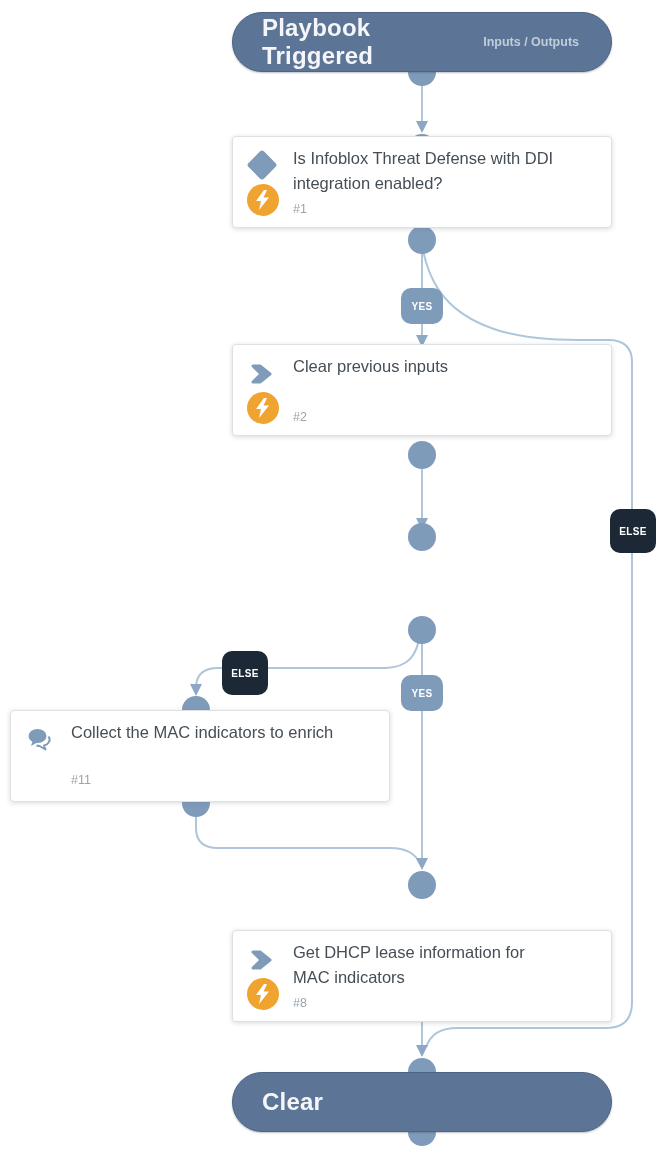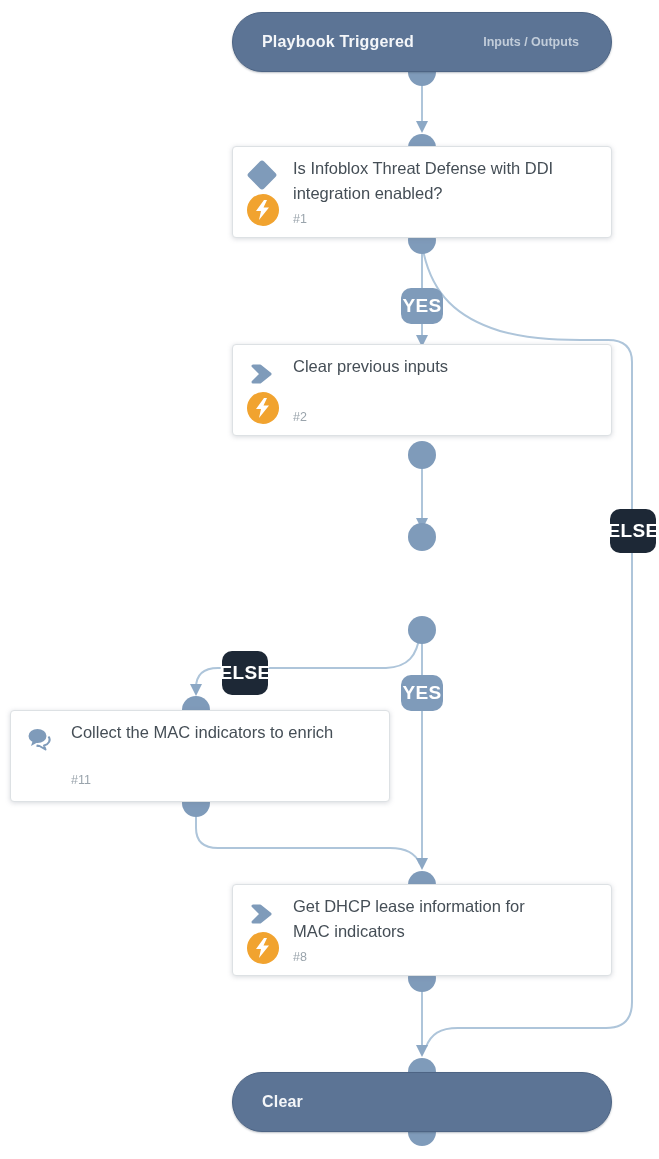--- a/index.html
+++ b/index.html
@@ -14,21 +14,21 @@
     position:absolute;width:28px;height:28px;border-radius:50%;
     background:#7f9bba;z-index:2;
   }
   
   .pill{
     position:absolute;left:232px;width:380px;height:60px;border-radius:30px;
     background:#5c7495;border:1px solid #4d6484;box-sizing:border-box;
     z-index:3;display:flex;align-items:center;box-shadow:0 1px 2px rgba(60,75,95,.35);
   }
   .pill-title{
-    color:#f4f6f9;font-size:16px;font-weight:700;letter-spacing:.2px;
+    color:#f4f6f9;font-size:24px;font-weight:700;letter-spacing:.2px;
     padding-left:29px;flex:1;
   }
   .pill-action{
     color:#c2cdda;font-size:12.5px;font-weight:700;padding-right:32px;cursor:pointer;
   }
   
   .card{
     position:absolute;width:380px;height:92px;background:#ffffff;
     border:1px solid #dde1e4;border-radius:4px;box-sizing:border-box;
     box-shadow:0 1px 5px rgba(110,120,135,.28);z-index:3;cursor:pointer;
@@ -45,21 +45,21 @@
     position:absolute;left:18px;top:17px;width:22px;height:22px;
     background:#7f9bba;border-radius:3px;transform:rotate(45deg);
   }
   .bolt-badge{
     position:absolute;left:14px;bottom:11px;width:32px;height:32px;border-radius:50%;
     background:#f1a32f;display:flex;align-items:center;justify-content:center;
   }
   
   .edge-label{
     position:absolute;z-index:4;display:flex;align-items:center;justify-content:center;
-    color:#ffffff;font-size:19px;font-weight:700;letter-spacing:.3px;border-radius:10px;
+    color:#ffffff;font-size:10px;font-weight:700;letter-spacing:.3px;border-radius:10px;
   }
   .edge-yes{background:#7f9bba;width:42px;height:36px;}
   .edge-else{background:#1d2836;width:46px;height:44px;}
 </style>
 </head>
 <body>
 
 <div id="canvas">
 
   <svg id="connector-layer" width="659" height="1159" viewBox="0 0 659 1159">
@@ -105,21 +105,21 @@
   <div class="node" style="left:408px;top:871px"></div>
   <div class="node" style="left:408px;top:964px"></div>
   <div class="node" style="left:408px;top:1058px"></div>
   <div class="node" style="left:408px;top:1118px"></div>
 
   <div class="pill" style="top:12px">
     <span class="pill-title">Playbook Triggered</span>
     <span class="pill-action">Inputs / Outputs</span>
   </div>
 
-  <div class="card" style="left:232px;top:146px">
+  <div class="card" style="left:232px;top:136px">
     <div class="diamond"></div>
     <div class="card-title">Is Infoblox Threat Defense with DDI integration enabled?</div>
     <div class="bolt-badge">
       <svg width="18" height="20" viewBox="0 0 18 20">
           <polygon fill="#ffffff" points="10,0 2,11 7,11 5,20 15,7.5 9.5,7.5 13,0"></polygon>
         </svg>
     </div>
     <div class="card-id">#1</div>
   </div>
 
@@ -148,21 +148,21 @@
   <div class="card" style="left:10px;top:710px">
     <svg class="type-icon" viewBox="0 0 26 26">
       <ellipse cx="10.5" cy="9" rx="9" ry="7" fill="#7f9bba"></ellipse>
       <path d="M 6 13 L 4 19 L 12 14.5 Z" fill="#7f9bba"></path>
       <path d="M 21.5 9.5 a 7.5 6 0 0 1 -4.5 9 l 1.5 4 -6-3.5 a 10 10 0 0 1 -3-.5" fill="none" stroke="#7f9bba" stroke-width="2" stroke-linejoin="round"></path>
     </svg>
     <div class="card-title">Collect the MAC indicators to enrich</div>
     <div class="card-id" style="bottom:14px">#11</div>
   </div>
 
-  <div class="card" style="left:232px;top:884px">
+  <div class="card" style="left:232px;top:930px">
     <svg class="type-icon" viewBox="0 0 26 26">
       <polygon fill="#7f9bba" stroke="#7f9bba" stroke-width="3" stroke-linejoin="round" points="4,5 11,5 21,13 11,21 4,21 12,13"></polygon>
     </svg>
     <div class="card-title">Get DHCP lease information for MAC indicators</div>
     <div class="bolt-badge">
       <svg width="18" height="20" viewBox="0 0 18 20">
           <polygon fill="#ffffff" points="10,0 2,11 7,11 5,20 15,7.5 9.5,7.5 13,0"></polygon>
         </svg>
     </div>
     <div class="card-id">#8</div>

